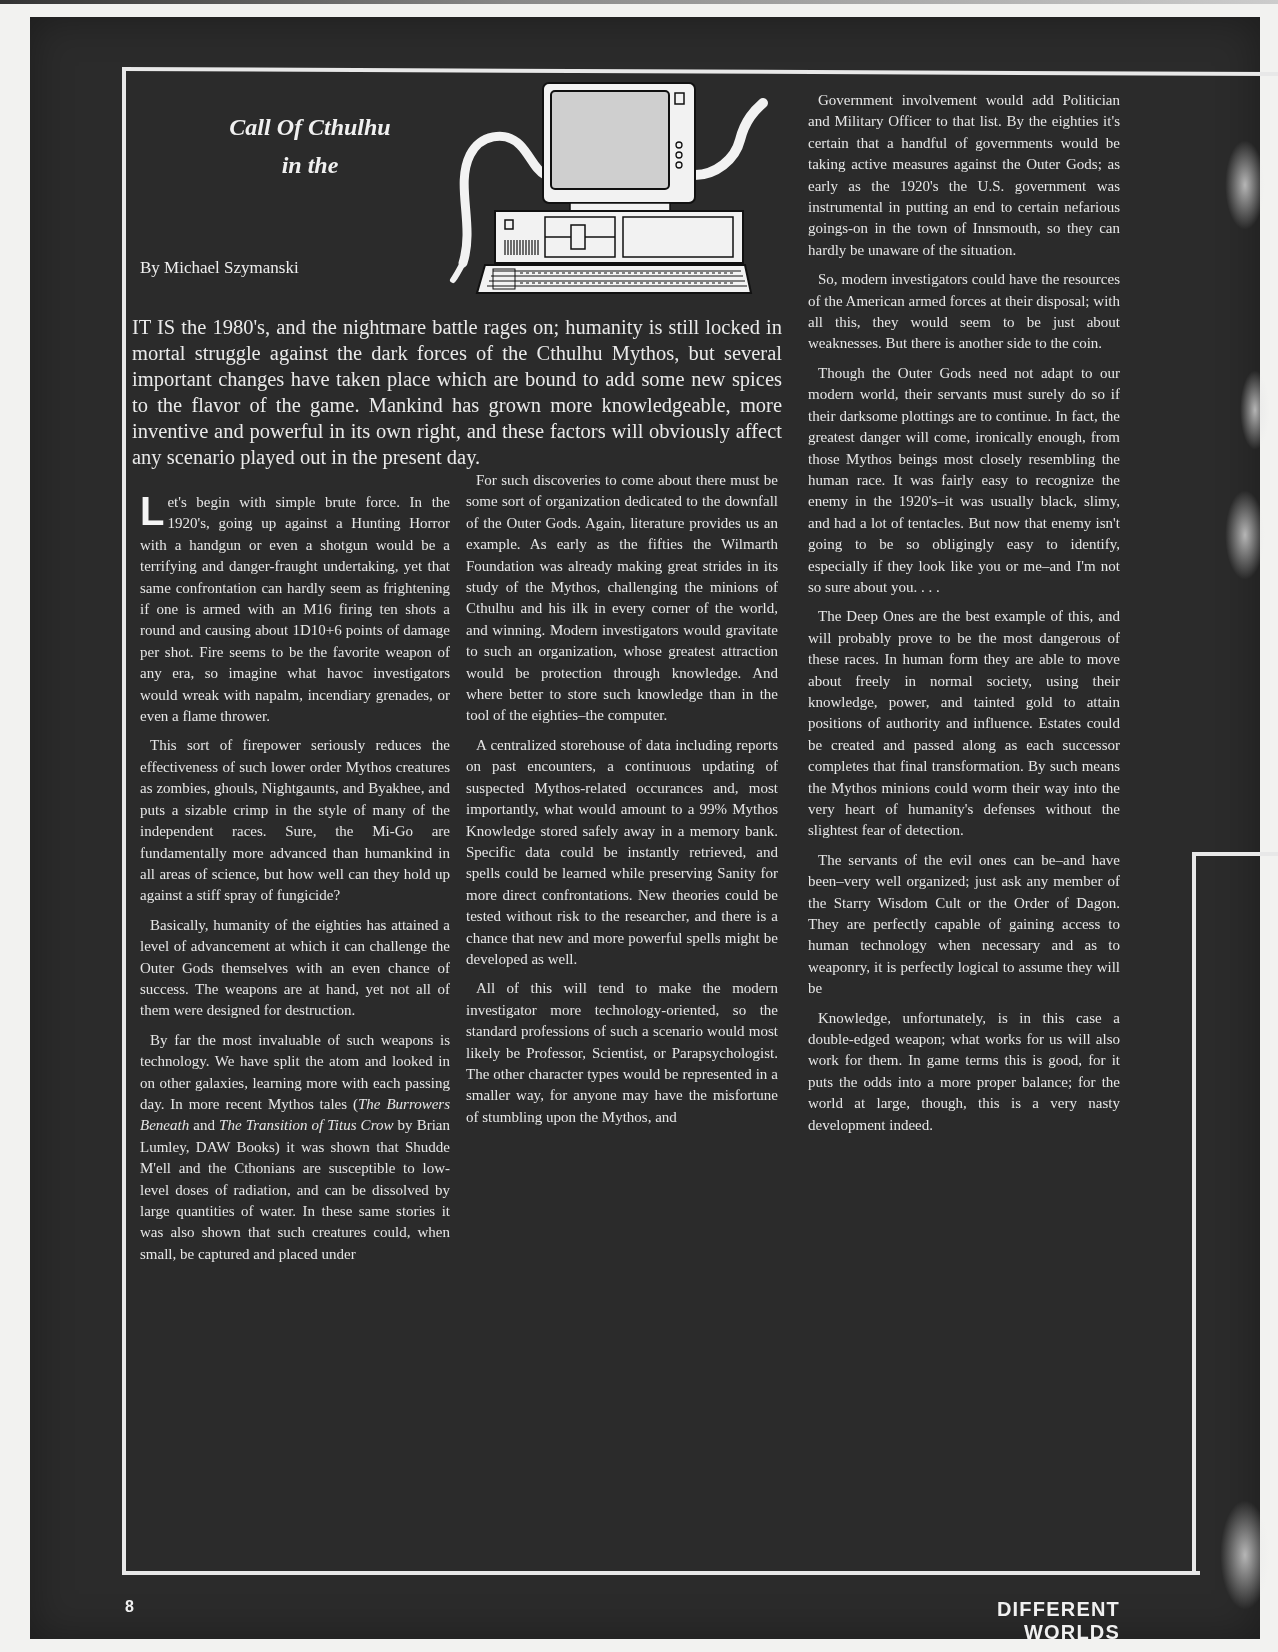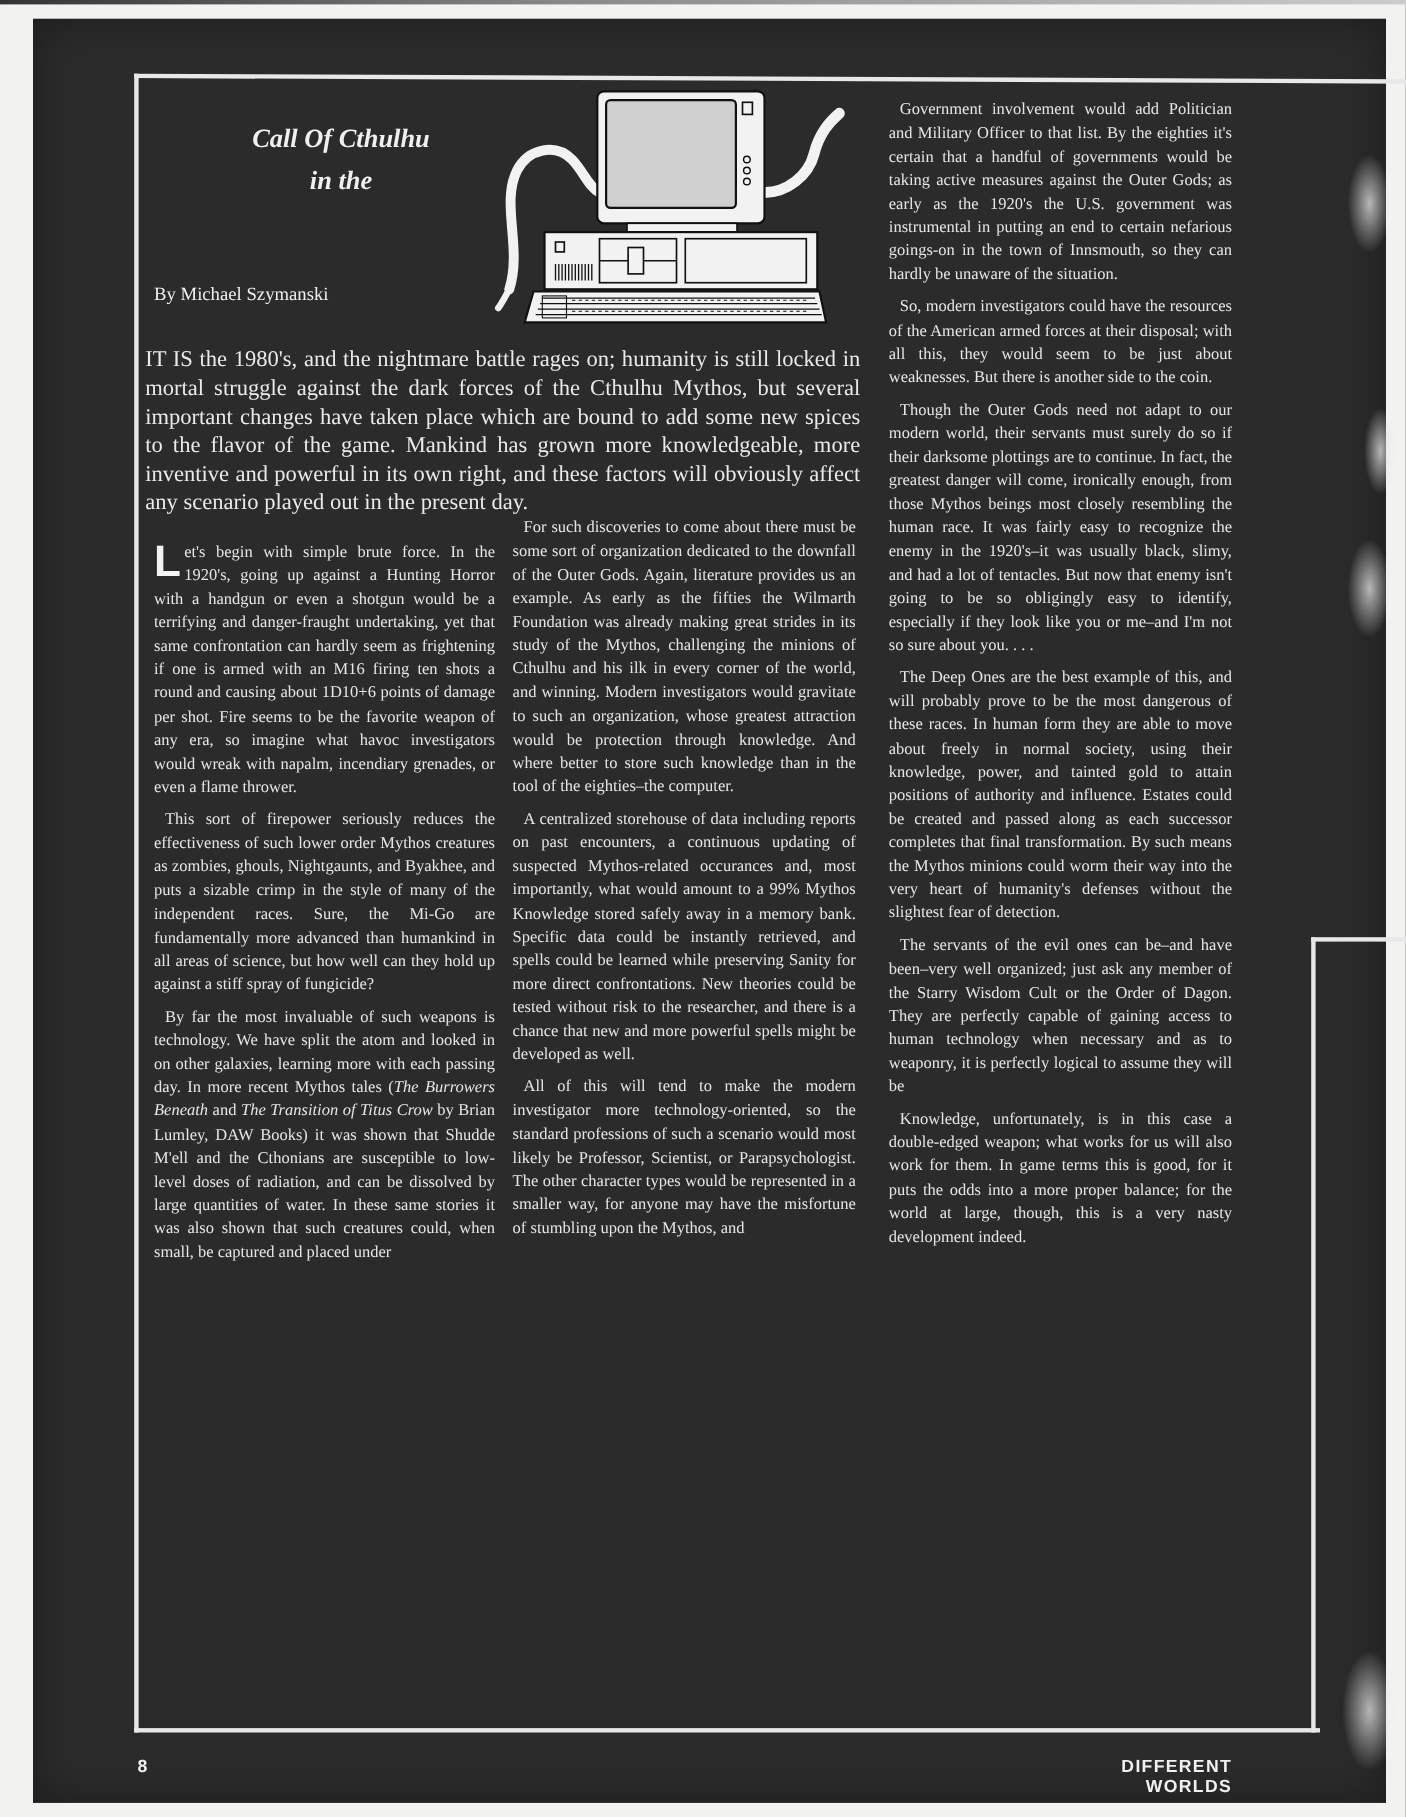--- a/index.html
+++ b/index.html
@@ -78,21 +78,21 @@
     .col em { font-style: italic; }
 
     .folio {
       position: absolute; left: 125px; top: 1598px;
       color: #f0f0f0; font-family: "Liberation Sans", sans-serif;
       font-weight: bold; font-size: 16px;
     }
     .magazine {
       position: absolute; left: 940px; top: 1598px; width: 180px; text-align: right;
       color: #f0f0f0; font-family: "Liberation Sans", sans-serif;
-      font-weight: bold; font-size: 16px; letter-spacing: 1.2px;
+      font-weight: bold; font-size: 20px; letter-spacing: 1.2px;
     }
   </style>
 </head>
 <body>
 
 <div class="top-rule"></div>
 
 <div class="page"></div>
 
 <div class="smudge" style="left:1225px;top:140px;width:40px;height:90px;"></div>
@@ -159,20 +159,21 @@
     <line x1="75" y1="198" x2="290" y2="198"></line>
     <line x1="75" y1="208" x2="290" y2="208"></line>
   </g>
 </svg>
 
 <p class="lead" style="margin:0;">IT IS the 1980's, and the nightmare battle rages on; humanity is still locked in mortal struggle against the dark forces of the Cthulhu Mythos, but several important changes have taken place which are bound to add some new spices to the flavor of the game. Mankind has grown more knowledgeable, more inventive and powerful in its own right, and these factors will obviously affect any scenario played out in the present day.</p>
 
 <div class="col col1">
   <p class="noindent"><span class="dropcap">L</span><span>et's begin with simple brute force. In the 1920's, going up against a Hunting Horror with a handgun or even a shotgun would be a terrifying and danger-fraught undertaking, yet that same confrontation can hardly seem as frightening if one is armed with an M16 firing ten shots a round and causing about 1D10+6 points of damage per shot. Fire seems to be the favorite weapon of any era, so imagine what havoc investigators would wreak with napalm, incendiary grenades, or even a flame thrower.</span></p>
   <p>This sort of firepower seriously reduces the effectiveness of such lower order Mythos creatures as zombies, ghouls, Nightgaunts, and Byakhee, and puts a sizable crimp in the style of many of the independent races. Sure, the Mi-Go are fundamentally more advanced than humankind in all areas of science, but how well can they hold up against a stiff spray of fungicide?</p>
+  <p>Basically, humanity of the eighties has attained a level of advancement at which it can challenge the Outer Gods themselves with an even chance of success. The weapons are at hand, yet not all of them were designed for destruction.</p>
   <p><span>By far the most invaluable of such weapons is technology. We have split the atom and looked in on other galaxies, learning more with each passing day. In more recent Mythos tales (</span><em>The Burrowers Beneath</em><span> and </span><em>The Transition of Titus Crow</em><span> by Brian Lumley, DAW Books) it was shown that Shudde M'ell and the Cthonians are susceptible to low-level doses of radiation, and can be dissolved by large quantities of water. In these same stories it was also shown that such creatures could, when small, be captured and placed under</span></p>
 </div>
 
 <div class="col col2">
   <p>For such discoveries to come about there must be some sort of organization dedicated to the downfall of the Outer Gods. Again, literature provides us an example. As early as the fifties the Wilmarth Foundation was already making great strides in its study of the Mythos, challenging the minions of Cthulhu and his ilk in every corner of the world, and winning. Modern investigators would gravitate to such an organization, whose greatest attraction would be protection through knowledge. And where better to store such knowledge than in the tool of the eighties–the computer.</p>
   <p>A centralized storehouse of data including reports on past encounters, a continuous updating of suspected Mythos-related occurances and, most importantly, what would amount to a 99% Mythos Knowledge stored safely away in a memory bank. Specific data could be instantly retrieved, and spells could be learned while preserving Sanity for more direct confrontations. New theories could be tested without risk to the researcher, and there is a chance that new and more powerful spells might be developed as well.</p>
   <p>All of this will tend to make the modern investigator more technology-oriented, so the standard professions of such a scenario would most likely be Professor, Scientist, or Parapsychologist. The other character types would be represented in a smaller way, for anyone may have the misfortune of stumbling upon the Mythos, and</p>
 </div>
 
 <div class="col col3">

